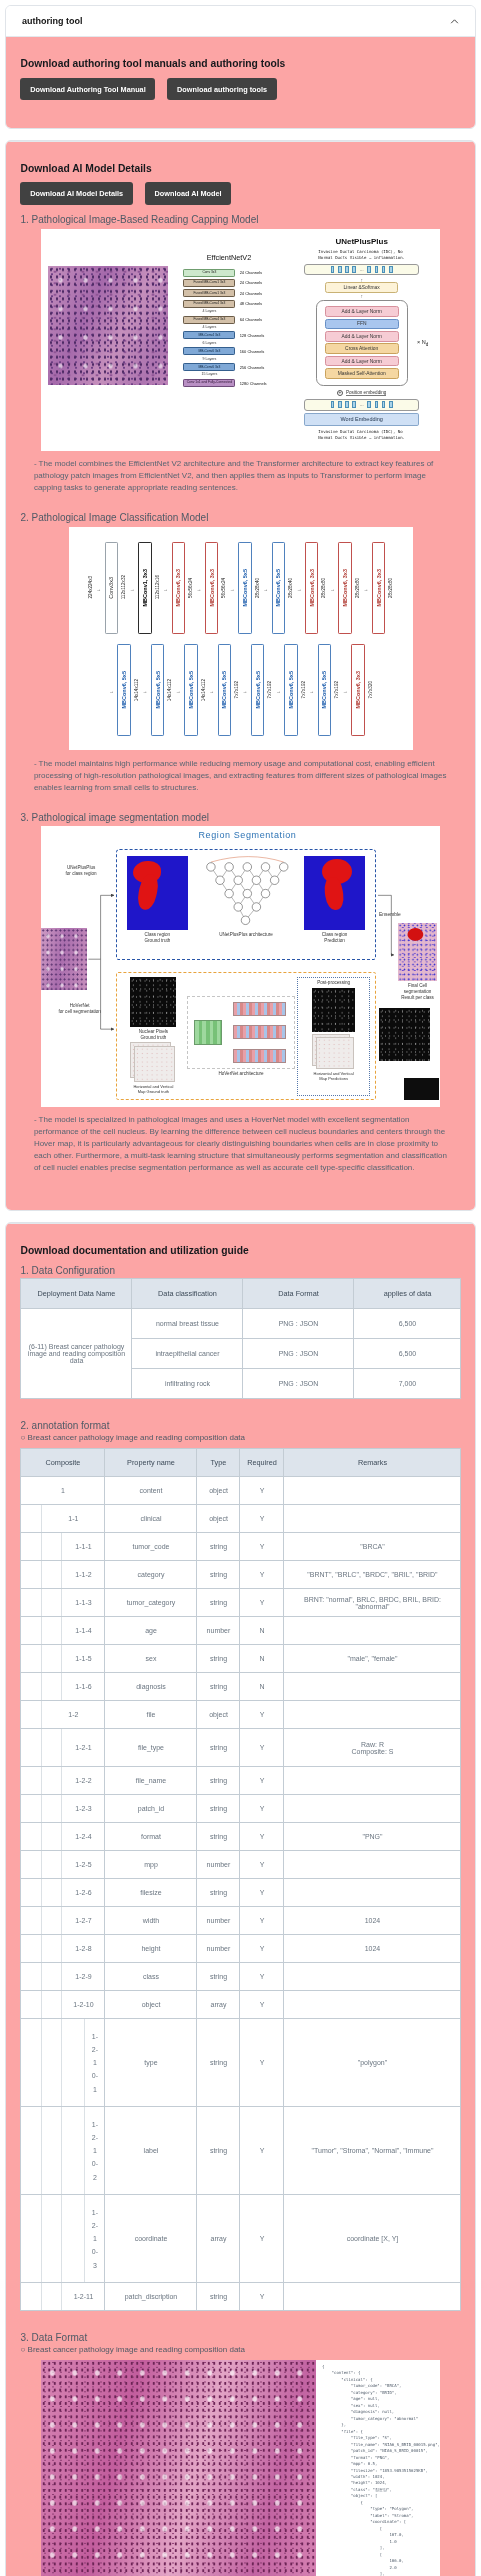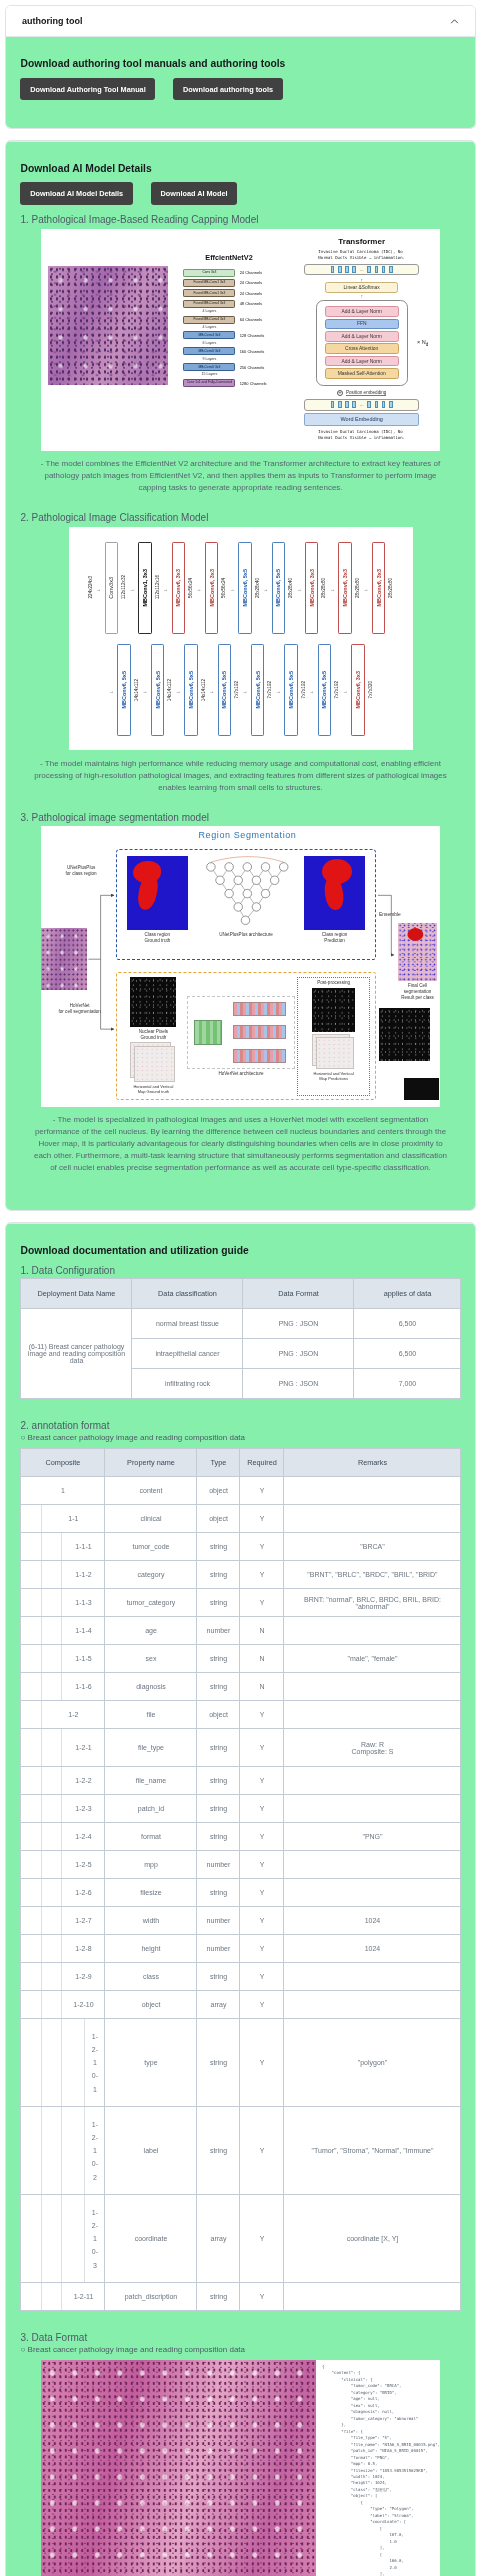--- a/index.html
+++ b/index.html
@@ -1,40 +1,40 @@
 <!DOCTYPE html>
 <html style="font-size:9.7px"><head>
 <meta charset="utf-8">
 <style>
 *{margin:0;padding:0;box-sizing:border-box}
 body{width:481px;background:#fff;font-family:"Liberation Sans",sans-serif;color:#222}
 .card{margin:4.9px 4.9px 11px;border:0.6px solid #e0e4e9;border-radius:6px;overflow:hidden;background:#fff}
 .card-header{display:flex;justify-content:space-between;align-items:flex-end;padding:10.3px 16px;background:#fff}
 .card-title{font-size:9px;font-weight:bold;color:#141414}
 .chev{width:9px;height:9px}
-.card-body{background:#86efac;padding:16px 14.6px 18px;border-top:0.6px solid #e4e8ec}
+.card-body{background:#fca5a5;padding:16px 14.6px 18px;border-top:0.6px solid #e4e8ec}
 .h2{font-size:10.3px;font-weight:bold;color:#16191d;margin:4.9px 0 8.5px}
-.btn-row{display:flex;gap:18px;margin-bottom:9.7px}
+.btn-row{display:flex;gap:12px;margin-bottom:9.7px}
 .btn{background:#414141;color:#fff;font-weight:bold;font-size:7.3px;padding:6.7px 9.7px;border-radius:3px;border:none;cursor:pointer;font-family:"Liberation Sans",sans-serif}
 .sub{font-size:10px;color:#4f5a66;margin:7.3px 0 2.4px}
 .subc{font-size:8px;color:#4f5a66;margin:0 0 6px}
-.caption{font-size:8px;color:#586572;text-align:center;line-height:1.5;margin:7.3px 13.4px 18px}
+.caption{font-size:8px;color:#586572;text-align:left;line-height:1.5;margin:7.3px 13.4px 18px}
 .pl{white-space:pre-line}
 .fig{background:#fff;margin:3.6px auto 2.4px}
 
 .fig1{width:399px;display:flex;gap:9.7px;padding:8.5px 6px;justify-content:center}
 .hist1{width:120px;height:119px;margin-top:29px;background-color:#b57fb0;background-image:
  radial-gradient(rgba(255,255,255,.55) 1.5px,transparent 2.7px),
  radial-gradient(#4f2b66 1px,transparent 1.5px),
  radial-gradient(#6d3f85 0.9px,transparent 1.3px),
  radial-gradient(#8f5596 1.2px,rgba(0,0,0,0) 1.8px),
  linear-gradient(115deg,#c490bd,#a569ab 35%,#c58fbc 60%,#ad74b0 85%,#bd84b8);
  background-size:25px 28.6px,6px 7.3px,8px 5.5px,14px 11.5px,100% 100%}
 .encol{width:103px;display:flex;flex-direction:column;align-items:center}
-.entitle{font-size:7.3px;font-weight:bold;color:#111;margin:16px 0 4.9px}
+.entitle{font-size:7.3px;font-weight:normal;color:#111;margin:16px 0 4.9px}
 .enstack{display:flex;flex-direction:column;align-items:flex-start}
 .enrow{display:flex;align-items:center;gap:4.3px;margin:1.2px 0}
 .enblk{width:52px;height:8px;border:0.6px solid #555;border-radius:1.2px;display:flex;align-items:center;justify-content:center;font-size:3.3px;color:#222;text-align:center;line-height:1}
 .enblk[data-v="green"]{background:#cde8cc;border-color:#6f9d6f}
 .enblk[data-v="tan"]{background:#d3c0a8;border-color:#6b5c48}
 .enblk[data-v="blue"]{background:#7fa8d6;border-color:#345f8e;color:#102a44}
 .enblk[data-v="purple"]{background:#b990c4;border-color:#6d4a79;color:#2c1233}
 .ench{font-size:4px;color:#111;width:35px}
 .enlayers{width:52px;text-align:center;font-size:3.6px;color:#333;line-height:5.5px}
 .enlayers:empty{display:none}
@@ -235,21 +235,21 @@
             <div class="enrow">
               <div class="enblk" data-v="purple">
                 <span>Conv 1x1 and Fully-Connected</span>
               </div>
               <span class="ench">1280 Channels</span>
             </div>
 
           </div>
       </div>
       <div class="trcol">
-        <div class="trtitle">Transformer</div>
+        <div class="trtitle">UNetPlusPlus</div>
         <div class="mcap">Invasive Ductal Carcinoma (IDC), No
 Normal Ducts Visible … inflammation.</div>
         <div class="tokbox">
           <span class="tok"></span>
             <span class="tok"></span>
             <span class="tok"></span>
             <span class="tok"></span>
           <span class="tokdots">…</span>
           <span class="tok"></span>
             <span class="tok"></span>

